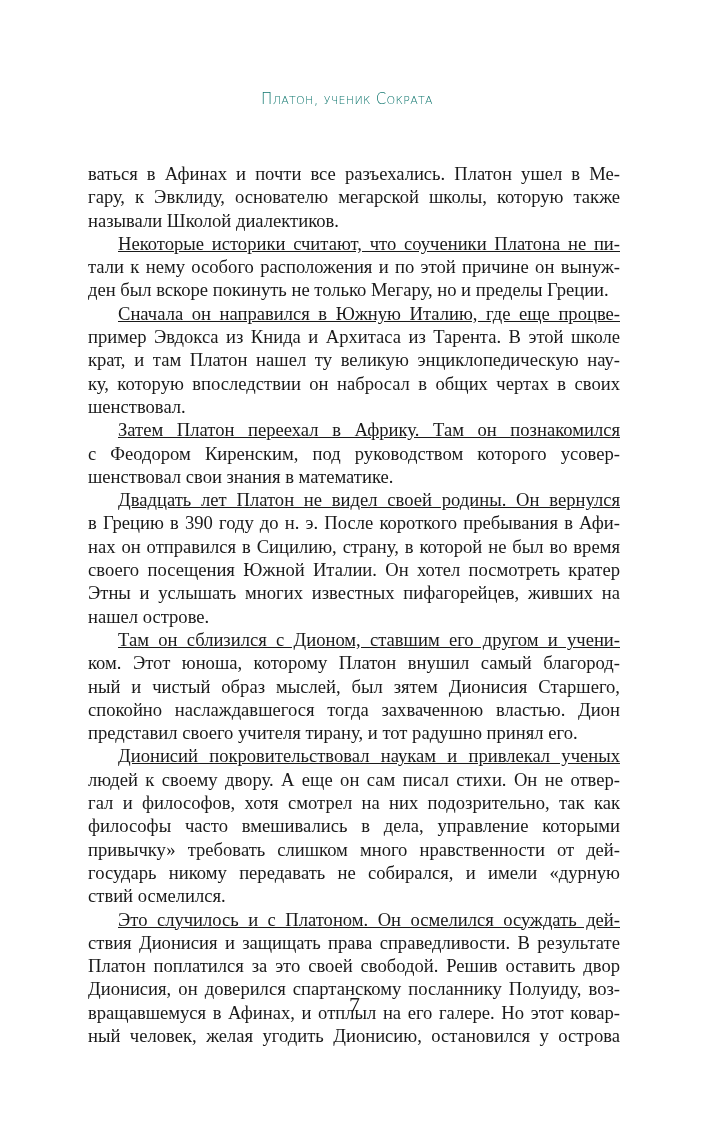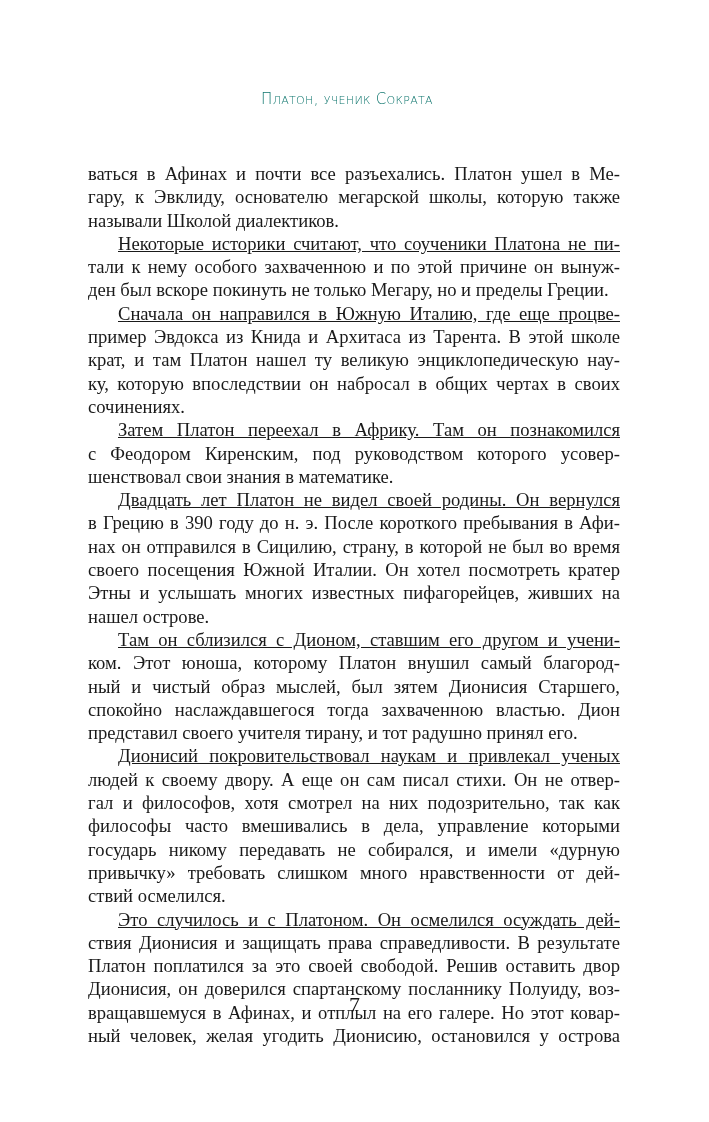--- a/index.html
+++ b/index.html
@@ -76,29 +76,29 @@
 <div class="page">
   <div class="running-head">Платон, ученик Сократа</div>
   <div class="body-text" id="body-text">
       <div>
         <span class="line">ваться в Афинах и почти все разъехались. Платон ушел в Ме-</span>
         <span class="line">гару, к Эвклиду, основателю мегарской школы, которую также</span>
         <span class="line last">называли Школой диалектиков.</span>
       </div>
       <div>
         <span class="line indent">Некоторые историки считают, что соученики Платона не пи-</span>
-        <span class="line">тали к нему особого захваченною и по этой причине он вынуж-</span>
+        <span class="line">тали к нему особого расположения и по этой причине он вынуж-</span>
         <span class="line last">ден был вскоре покинуть не только Мегару, но и пределы Греции.</span>
       </div>
       <div>
         <span class="line indent">Сначала он направился в Южную Италию, где еще процве-</span>
         <span class="line">пример Эвдокса из Книда и Архитаса из Тарента. В этой школе</span>
         <span class="line">крат, и там Платон нашел ту великую энциклопедическую нау-</span>
         <span class="line">ку, которую впоследствии он набросал в общих чертах в своих</span>
-        <span class="line last">сочинениях.</span>
+        <span class="line last">шенствовал.</span>
       </div>
       <div>
         <span class="line indent">Затем Платон переехал в Африку. Там он познакомился</span>
         <span class="line">с Феодором Киренским, под руководством которого усовер-</span>
         <span class="line last">шенствовал свои знания в математике.</span>
       </div>
       <div>
         <span class="line indent">Двадцать лет Платон не видел своей родины. Он вернулся</span>
         <span class="line">в Грецию в 390 году до н. э. После короткого пребывания в Афи-</span>
         <span class="line">нах он отправился в Сицилию, страну, в которой не был во время</span>
@@ -111,22 +111,22 @@
         <span class="line">ком. Этот юноша, которому Платон внушил самый благород-</span>
         <span class="line">ный и чистый образ мыслей, был зятем Дионисия Старшего,</span>
         <span class="line">спокойно наслаждавшегося тогда захваченною властью. Дион</span>
         <span class="line last">представил своего учителя тирану, и тот радушно принял его.</span>
       </div>
       <div>
         <span class="line indent">Дионисий покровительствовал наукам и привлекал ученых</span>
         <span class="line">людей к своему двору. А еще он сам писал стихи. Он не отвер-</span>
         <span class="line">гал и философов, хотя смотрел на них подозрительно, так как</span>
         <span class="line">философы часто вмешивались в дела, управление которыми</span>
+        <span class="line">привычку» требовать слишком много нравственности от дей-</span>
         <span class="line">государь никому передавать не собирался, и имели «дурную</span>
-        <span class="line">привычку» требовать слишком много нравственности от дей-</span>
         <span class="line last">ствий осмелился.</span>
       </div>
       <div>
         <span class="line indent">Это случилось и с Платоном. Он осмелился осуждать дей-</span>
         <span class="line">ствия Дионисия и защищать права справедливости. В результате</span>
         <span class="line">Платон поплатился за это своей свободой. Решив оставить двор</span>
         <span class="line">Дионисия, он доверился спартанскому посланнику Полуиду, воз-</span>
         <span class="line">вращавшемуся в Афинах, и отплыл на его галере. Но этот ковар-</span>
         <span class="line">ный человек, желая угодить Дионисию, остановился у острова</span>
       </div>

